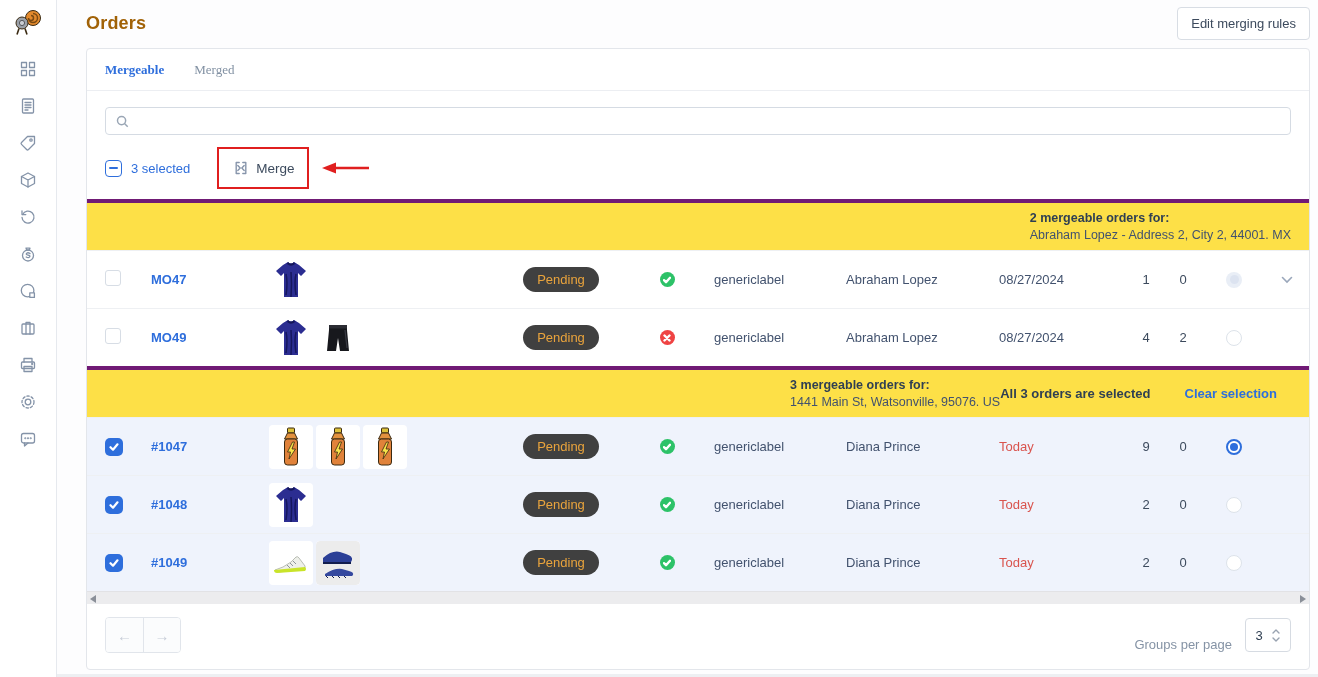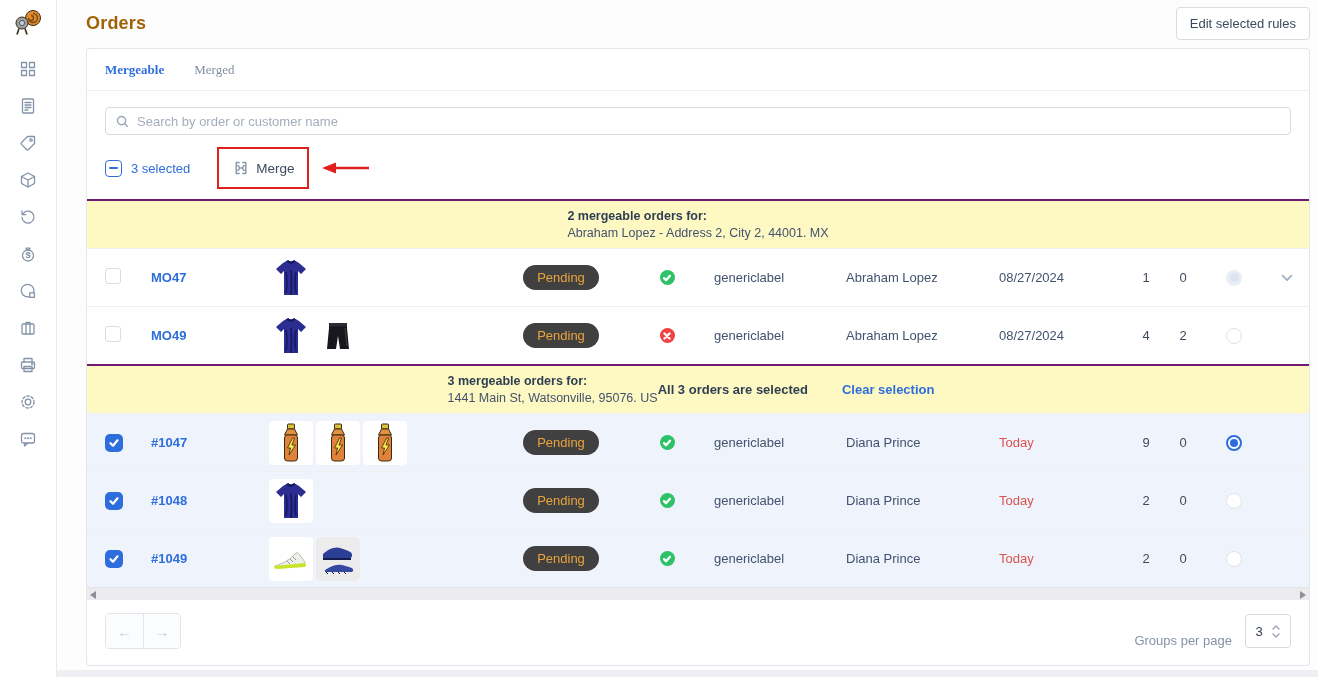--- a/index.html
+++ b/index.html
@@ -43,22 +43,22 @@
   .cb-ind .bar { width:9px; height:2px; background:#2e6edc; border-radius:1px; }
   .sel-text { color:#2e6edc; font-size:13px; margin-left:9px; }
   .merge-wrap { position:relative; margin-left:39px; display:inline-flex; }
   .merge-btn { display:inline-flex; align-items:center; gap:7px; background:none; border:none; cursor:pointer;
                font-size:13.5px; color:#3c4a5d; font-family:inherit; padding:6px 4px;justify-content:center; }
   .merge-btn svg { width:16px; height:16px; stroke:#8795ab; fill:none; stroke-width:1.4; stroke-linecap:round; stroke-linejoin:round; }
   .annot-box { position:absolute; top:-7px; bottom:-7px; left:-12px; right:-10px; border:2px solid #e01f1f; pointer-events:none; }
   .annot-arrow { position:absolute; left:calc(100% + 20px); top:50%; transform:translateY(-50%); }
 
   
-  .group-head { background:#fef9c3; border-top:2px solid #701a75; padding:8px 18px; display:flex;
-                justify-content:center; align-items:center; }
+  .group-head { background:#fde047; border-top:4px solid #701a75; padding:8px 18px; display:flex;
+                justify-content:flex-end; align-items:center; }
   .gh-title { font-size:12.5px; font-weight:700; color:#2f3f52; }
   .gh-addr { font-size:12.5px; color:#42526e; margin-top:3px; }
   .gh-right { display:flex; align-items:center; gap:34px; margin-right:14px; }
   .gh-note { font-size:13px; font-weight:700; color:#2f3f52; }
   .gh-clear { font-size:13px; font-weight:700; color:#2e6edc; background:none; border:none; cursor:pointer; font-family:inherit; }
 
   .row { display:grid; grid-template-columns:48px 134px 216px 152px 60px 132px 153px 147px 34px 40px 62px 1fr;
          align-items:center; height:58px; border-top:1px solid #eef0f3; font-size:13px; }
   .row.selected { background:#eff3fc; }
   .c-check { padding-left:18px; }
@@ -228,37 +228,36 @@
           <circle cx="9" cy="8.2" r="0.4"></circle>
           <circle cx="11.7" cy="8.2" r="0.4"></circle>
         </svg>
     </button>
   </nav>
 </aside>
 
 <div class="main">
   <div class="topbar">
     <h1 class="page-title">Orders</h1>
-    <button class="btn-outline">Edit selected rules</button>
+    <button class="btn-outline">Edit merging rules</button>
   </div>
 
   <div class="card">
 
     <div class="tabs">
       <button class="tab active">Mergeable</button>
       <button class="tab inactive">Merged</button>
     </div>
 
     <div class="search-wrap">
       <div class="search-box">
         <svg viewBox="0 0 14 14">
             <circle cx="6" cy="6" r="4.4"></circle>
             <path d="M9.4 9.4 L12.6 12.6"></path>
           </svg>
-        <input type="text" placeholder="Search by order or customer name" style="">
       </div>
     </div>
 
     <div class="sel-bar">
       <span class="cb-ind">
           <span class="bar"></span>
         </span>
       <span class="sel-text">3 selected</span>
       <span class="merge-wrap">
         <button class="merge-btn">

